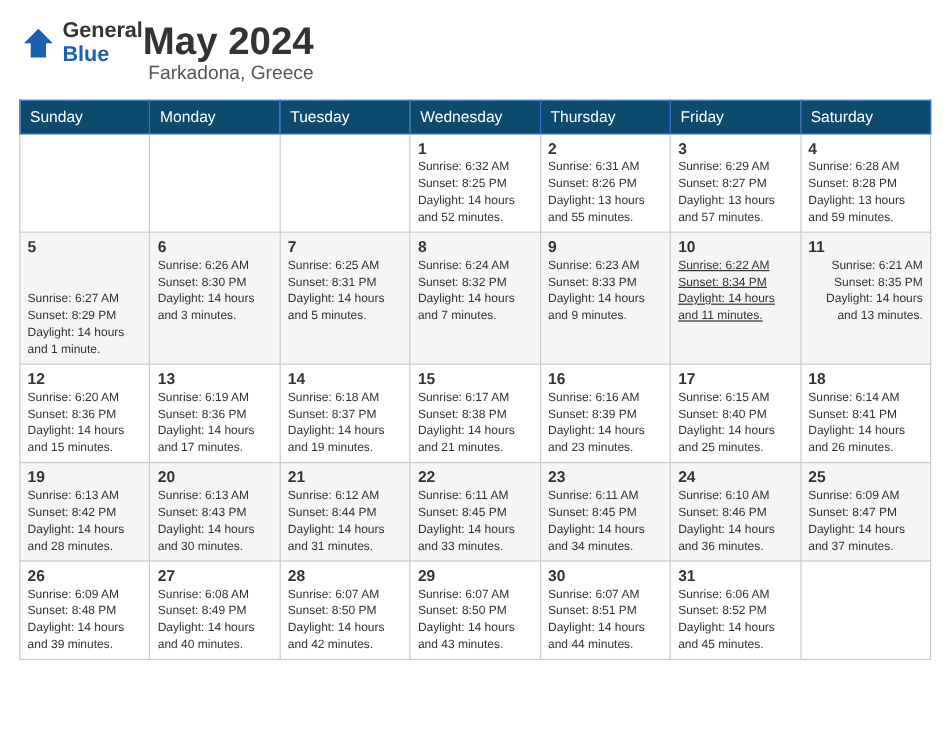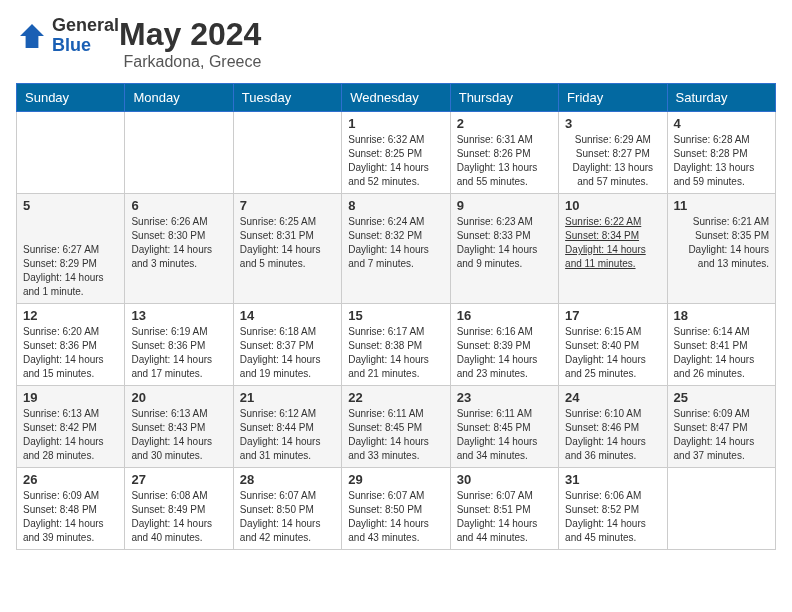--- a/index.html
+++ b/index.html
@@ -43,21 +43,21 @@
     .location {
       font-size: 16px;
       color: #555;
     }
     .calendar {
       width: 100%;
       border-collapse: collapse;
       font-size: 11px;
     }
     .calendar th {
-      background: #0369a1;
+      background: #0c4a6e;
       color: #fff;
       text-align: left;
       padding: 6px 8px;
       font-size: 13px;
       font-weight: normal;
       border: 1px solid #2e6fce;
     }
     .calendar td {
       border: 1px solid #ccc;
       vertical-align: top;
@@ -129,21 +129,21 @@
 Daylight: 14 hours and 52 minutes.</div>
         </td>
         <td>
           <div class="day-number">2</div>
           <div class="day-detail" style="white-space: pre-line;">Sunrise: 6:31 AM
 Sunset: 8:26 PM
 Daylight: 13 hours and 55 minutes.</div>
         </td>
         <td>
           <div class="day-number">3</div>
-          <div class="day-detail" style="white-space: pre-line; text-align: center;">Sunrise: 6:29 AM
+          <div class="day-detail" style="white-space: pre-line;">Sunrise: 6:29 AM
 Sunset: 8:27 PM
 Daylight: 13 hours and 57 minutes.</div>
         </td>
         <td>
           <div class="day-number">4</div>
           <div class="day-detail" style="white-space: pre-line;">Sunrise: 6:28 AM
 Sunset: 8:28 PM
 Daylight: 13 hours and 59 minutes.</div>
         </td>
       </tr>

